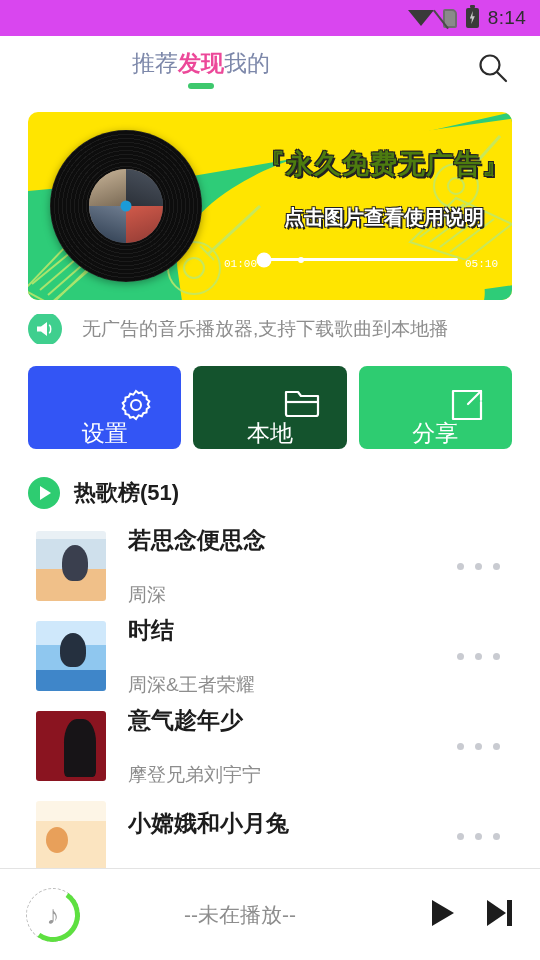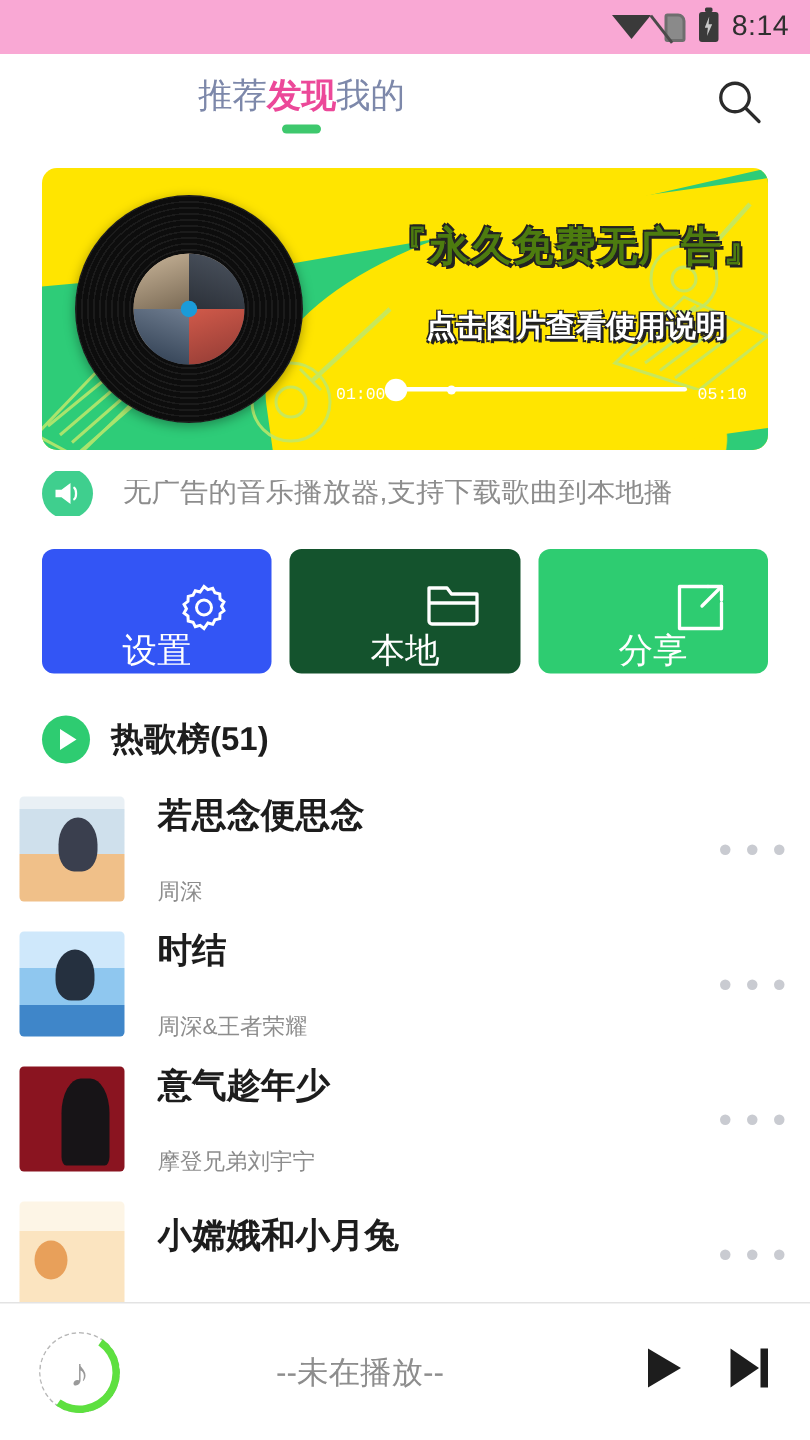--- a/index.html
+++ b/index.html
@@ -6,21 +6,21 @@
   html,body { width:540px; height:960px; }
   body {
     font-family:"Liberation Sans","DejaVu Sans",sans-serif;
     background:#ffffff;
     overflow:hidden;
     position:relative;
   }
 
   
   .statusbar{
-    height:36px; background:#f9a8d4; display:flex;
+    height:36px; background:#d946ef; display:flex;
     align-items:center; justify-content:flex-end; padding-right:14px; gap:9px;
   }
   .sb-icon{ display:flex; align-items:center; }
   .wifi{ width:0;height:0; border-left:13px solid transparent; border-right:13px solid transparent; border-top:16px solid #3a3a3a; }
   .sim{ position:relative; width:14px; height:19px; }
   .sim .card{ position:absolute; inset:0; background:#8a8a8a; border:2px solid #6e6e6e; border-radius:2px 5px 2px 2px; }
   .sim .slash{ position:absolute; left:-3px; top:-1px; width:2px; height:23px; background:#4a4a4a; transform:rotate(-38deg); transform-origin:center; }
   .batt{ position:relative; width:13px; height:20px; background:#3a3a3a; border-radius:2px; }
   .batt:before{ content:""; position:absolute; left:4px; top:-3px; width:5px; height:3px; background:#3a3a3a; border-radius:1px; }
   .batt .bolt{ position:absolute; left:4px; top:3px; width:5px; height:13px; background:#c9c9c9;
@@ -127,25 +127,25 @@
   .sec-play{
     width:32px; height:32px; border-radius:50%; background:#2ecc71;
     display:flex; align-items:center; justify-content:center;
   }
   .sec-play .tri{ width:0;height:0;border-left:11px solid #fff;
     border-top:7px solid transparent; border-bottom:7px solid transparent; margin-left:3px; }
   .sec-title{ font-size:22px; font-weight:bold; color:#1d1d1d; }
 
   
   .list{ margin-top:12px; }
-  .song{ height:90px; display:flex; align-items:center; padding:0 13px; cursor:pointer; }
+  .song{ height:90px; display:flex; align-items:center; padding:0 36px; cursor:pointer; }
   .cover{ width:70px; height:70px; border-radius:3px; flex:0 0 auto; overflow:hidden; position:relative; }
   .meta{ flex:1; margin-left:22px; overflow:hidden; }
   .s-title{ font-size:23px; color:#1d1d1d; font-weight:bold; white-space:nowrap; }
-  .s-artist{ font-size:15px; color:#8d8d8d; margin-top:26px; white-space:nowrap; }
+  .s-artist{ font-size:19px; color:#8d8d8d; margin-top:26px; white-space:nowrap; }
   .dots{ flex:0 0 auto; display:flex; gap:11px; padding:10px 4px; cursor:pointer; }
   .dots i{ width:7px; height:7px; border-radius:50%; background:#c9cbd1; display:block; }
 
   
   .cv1{ background:linear-gradient(180deg,#e9f0f5 0 12%, #cfe0ec 12% 55%, #f0c089 55% 100%); }
   .cv1:after{ content:""; position:absolute; left:26px; top:14px; width:26px; height:36px;
     border-radius:50% 50% 40% 40%; background:#3a3f4e; }
   .cv2{ background:linear-gradient(180deg,#cfe8fb 0 35%, #8fc7ef 35% 70%, #3f86c9 70% 100%); }
   .cv2:after{ content:""; position:absolute; left:24px; top:12px; width:26px; height:34px;
     border-radius:50% 50% 40% 40%; background:#25303f; }

